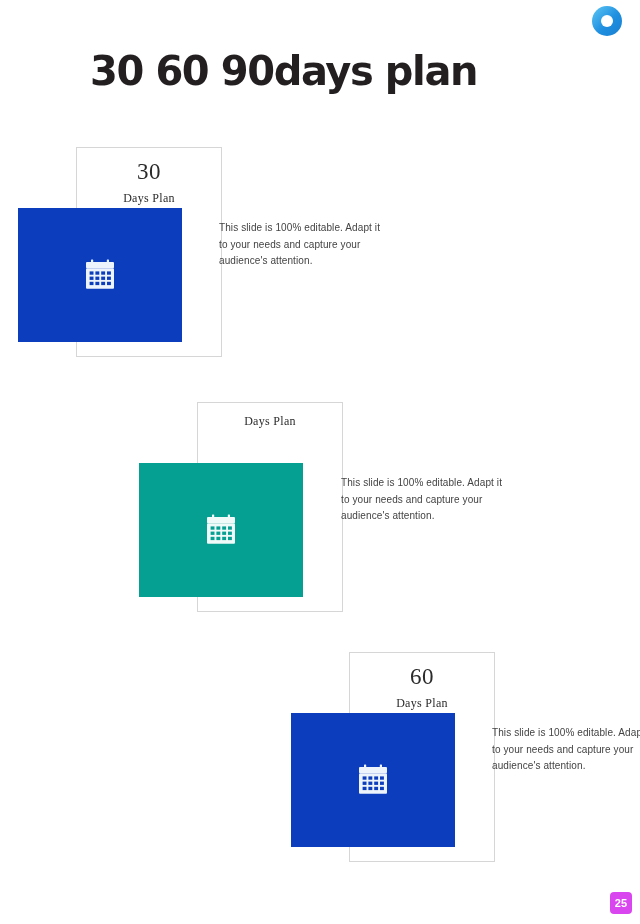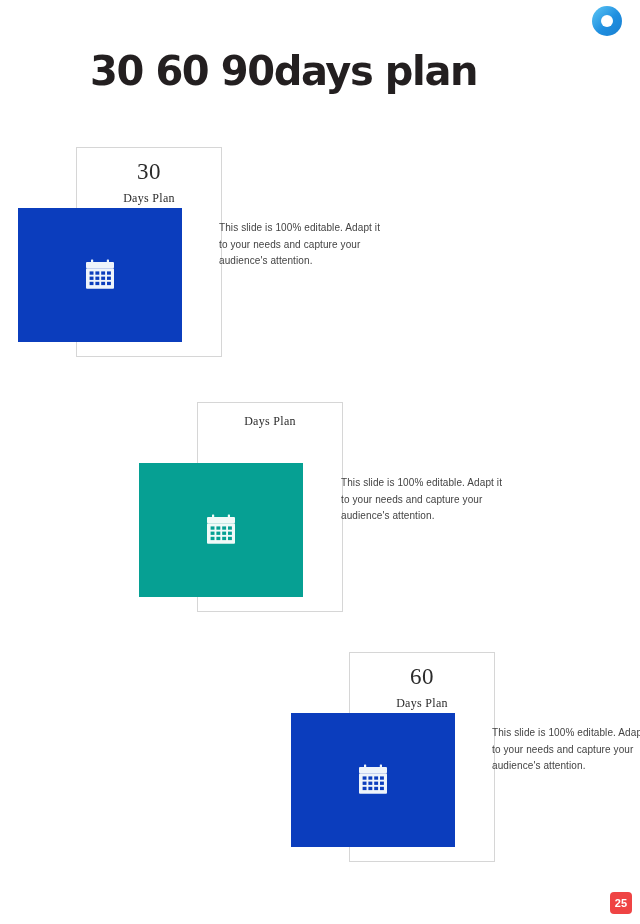--- a/index.html
+++ b/index.html
@@ -144,21 +144,21 @@
   #card-90 .card-desc { left: 178px; top: 73px; }
 
   
   .page-badge {
     position: absolute;
     right: 8px;
     bottom: 10px;
     width: 22px;
     height: 22px;
     border-radius: 4px;
-    background: #ef4444;
+    background: #d946ef;
     color: #ffffff;
     font-size: 11px;
     font-weight: 700;
     display: flex;
     align-items: center;
     justify-content: center;
     letter-spacing: 0.2px;
   }
 </style>
 </head>

